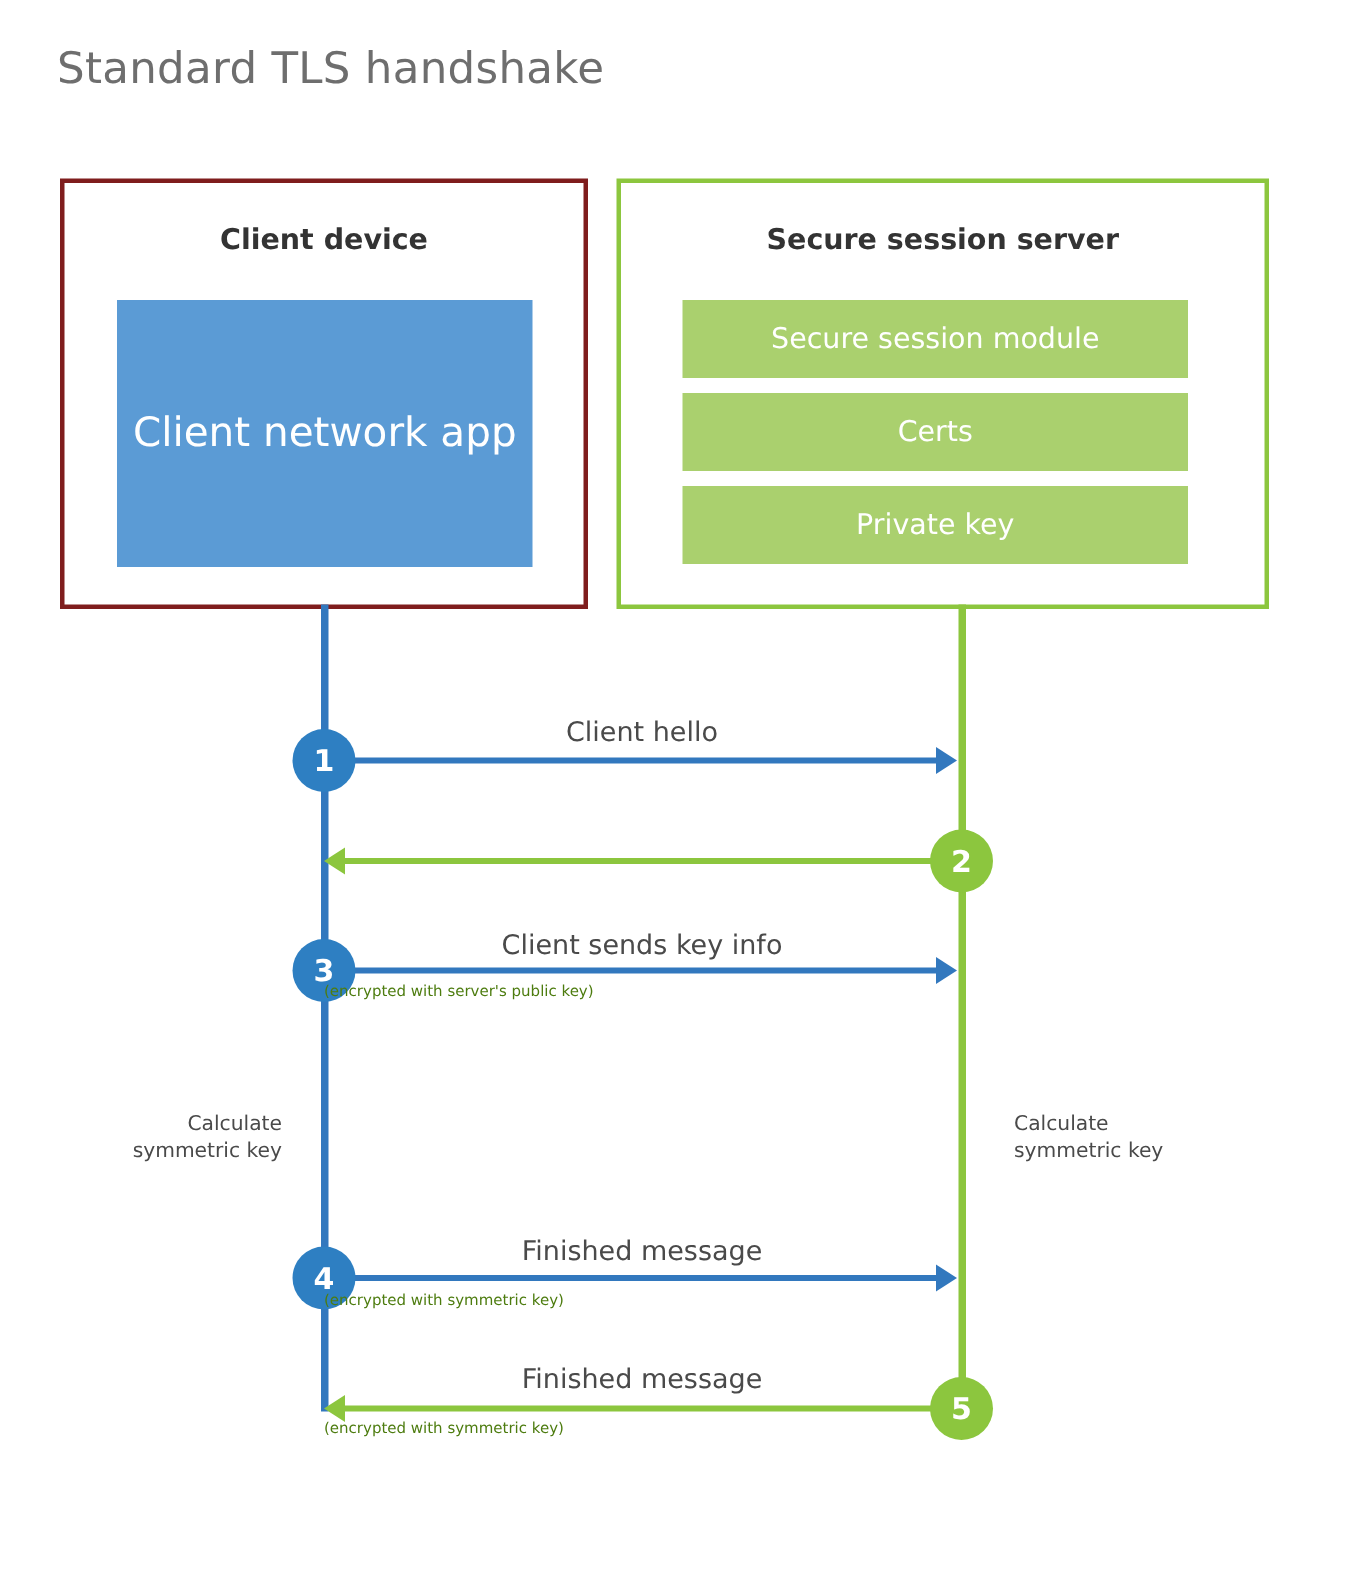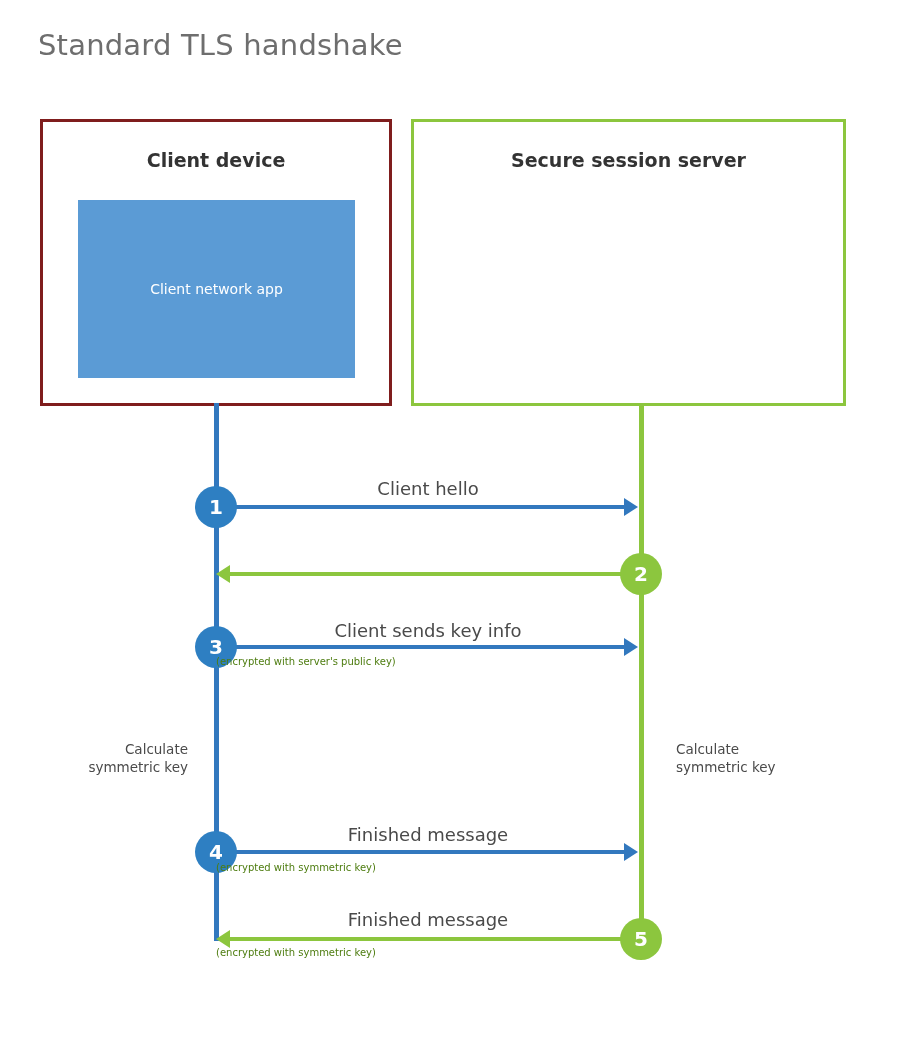--- a/index.html
+++ b/index.html
@@ -68,21 +68,21 @@
     left: 35px;
     top: 78px;
     width: 277px;
     height: 178px;
     background: #5b9bd5;
     display: flex;
     align-items: center;
     justify-content: center;
     text-align: center;
     color: #ffffff;
-    font-size: 14px;
+    font-size: 27px;
     line-height: 1.35;
     padding: 0 10px;
     box-sizing: border-box;
   }
   .server-modules {
     position: absolute;
     left: 41px;
     top: 78px;
     width: 337px;
   }
@@ -188,20 +188,25 @@
 
   <div class="diagram-title">Standard TLS handshake</div>
 
   <div class="entity-box client">
     <div class="entity-title">Client device</div>
     <div class="client-panel">Client network app</div>
   </div>
 
   <div class="entity-box server">
     <div class="entity-title">Secure session server</div>
+    <div class="server-modules">
+      <div class="server-module">Secure session module</div>
+      <div class="server-module">Certs</div>
+      <div class="server-module">Private key</div>
+    </div>
   </div>
 
   <div class="lifeline client-line"></div>
   <div class="lifeline server-line"></div>
 
   <div class="msg-label" style="left:216px; top:478px; width:424px;">Client hello</div>
   <div class="arrow-line blue" style="left:228px; top:505px; width:398px;"></div>
   <div class="arrow-head right blue" style="left:624px; top:498px;"></div>
   <div class="step-circle blue" style="left:195px; top:486px;">1</div>
 

